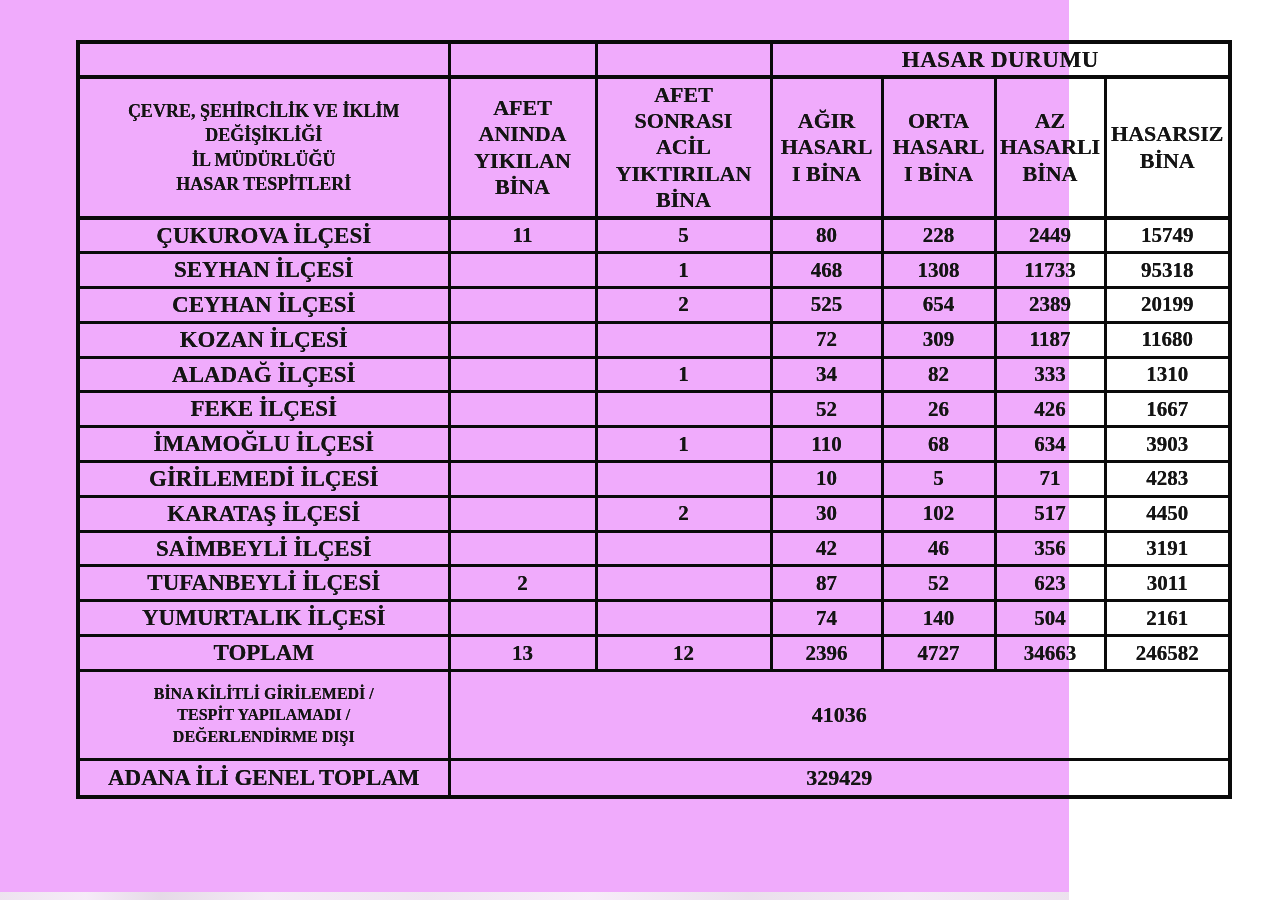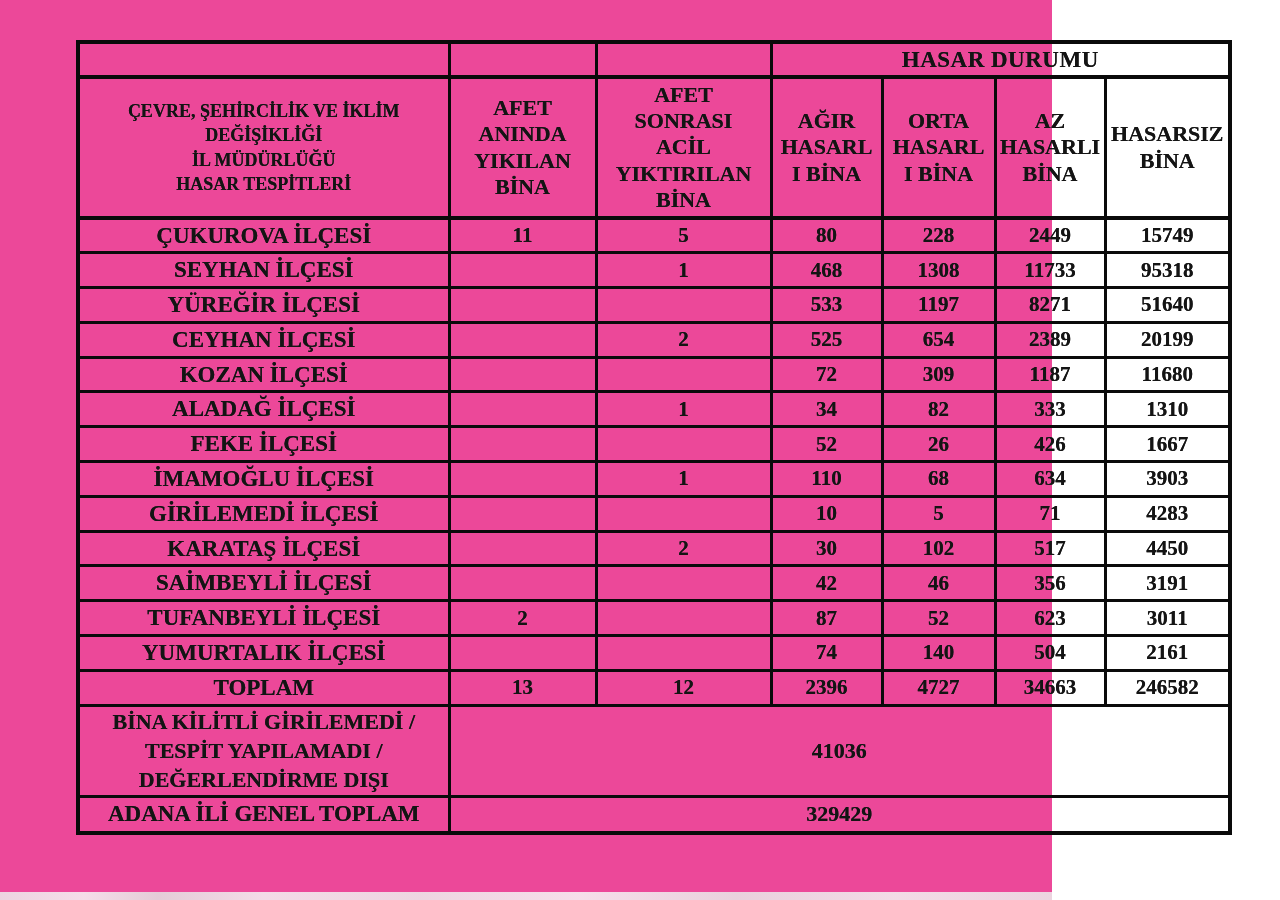--- a/index.html
+++ b/index.html
@@ -7,23 +7,24 @@
     padding: 0;
     background: #ffffff;
     width: 1280px;
     height: 900px;
     overflow: hidden;
   }
   .page {
     position: relative;
     width: 1052px;
     height: 900px;
-    background: #ec4899;
+    background: #f0abfc;
     font-family: "Liberation Serif", "DejaVu Serif", serif;
     color: #121212;
+    padding-left: 17px;
   }
   table.damage {
     position: absolute;
     left: 76px;
     top: 40px;
     border-collapse: collapse;
     table-layout: fixed;
     width: 1152px;
     border: 4px solid #0a0a0a;
   }
@@ -64,21 +65,21 @@
     margin-top: 14px;
   }
   td.num { font-size: 21px; }
   tr.r-toplam { height: 35px; }
   td.lbl-center {
     font-size: 23px;
     text-align: center;
   }
   tr.r-locked { height: 89px; }
   td.multiline {
-    font-size: 22px;
+    font-size: 16px;
     line-height: 1.33;
     white-space: pre-line;
   }
   tr.r-grand { height: 37px; }
   td.big { font-size: 22px; margin-top: 33px; }
   .scan-edge {
     position: absolute;
     left: 0;
     right: 0;
     bottom: 0;
@@ -150,29 +151,20 @@
         <tr>
           <td class="district">SEYHAN İLÇESİ</td>
           <td class="num"></td>
           <td class="num">1</td>
           <td class="num">468</td>
           <td class="num">1308</td>
           <td class="num">11733</td>
           <td class="num">95318</td>
         </tr>
         <tr>
-          <td class="district">YÜREĞİR İLÇESİ</td>
-          <td class="num"></td>
-          <td class="num"></td>
-          <td class="num">533</td>
-          <td class="num">1197</td>
-          <td class="num">8271</td>
-          <td class="num">51640</td>
-        </tr>
-        <tr>
           <td class="district">CEYHAN İLÇESİ</td>
           <td class="num"></td>
           <td class="num">2</td>
           <td class="num">525</td>
           <td class="num">654</td>
           <td class="num">2389</td>
           <td class="num">20199</td>
         </tr>
         <tr>
           <td class="district">KOZAN İLÇESİ</td>

